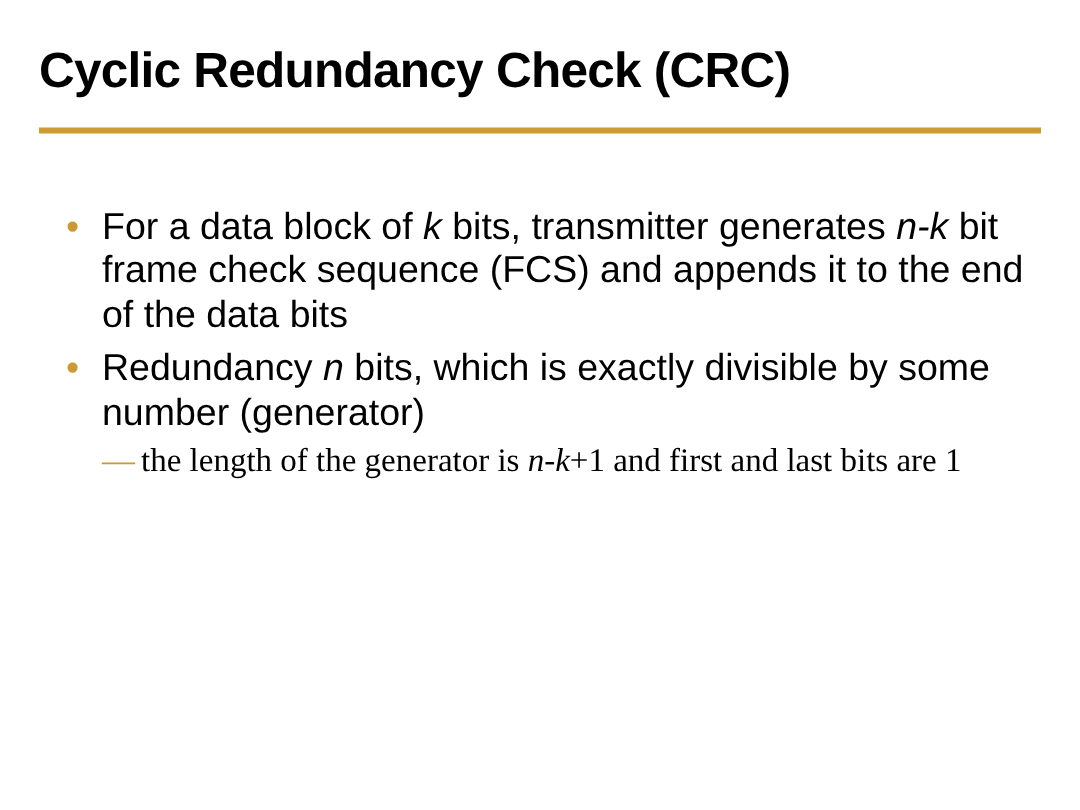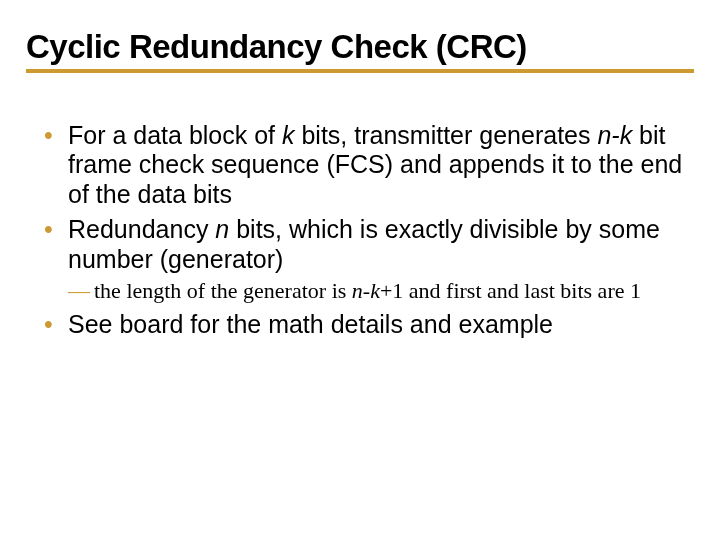--- a/index.html
+++ b/index.html
@@ -11,21 +11,21 @@
     color: #000000;
     padding: 30px 26px 20px 26px;
     overflow: hidden;
   }
   .title {
     font-family: "Arial Black", Arial, sans-serif;
     font-weight: 900;
     font-size: 33px;
     letter-spacing: -0.5px;
     border-bottom: 4px solid #cc9933;
-    padding-bottom: 4px;
+    padding-bottom: 20px;
     margin-bottom: 22px;
     line-height: 1.05;
   }
   ul.top {
     list-style: none;
     padding-left: 0;
     margin-top: 48px;
   }
   ul.top > li {
     position: relative;
@@ -82,17 +82,14 @@
   <li>
     <span>Redundancy </span><span class="it">n</span><span> bits, which is exactly divisible by some number (generator)</span>
     <ul class="sub">
       <li>
         <span>the length of the generator is </span><span class="it">n-k</span><span>+1 and first and last bits are 1</span>
       </li>
     </ul>
   </li>
 
 
-  <li>
-    <span>See board for the math details and example</span>
-  </li>
 
 </ul>
 
 </body></html>

